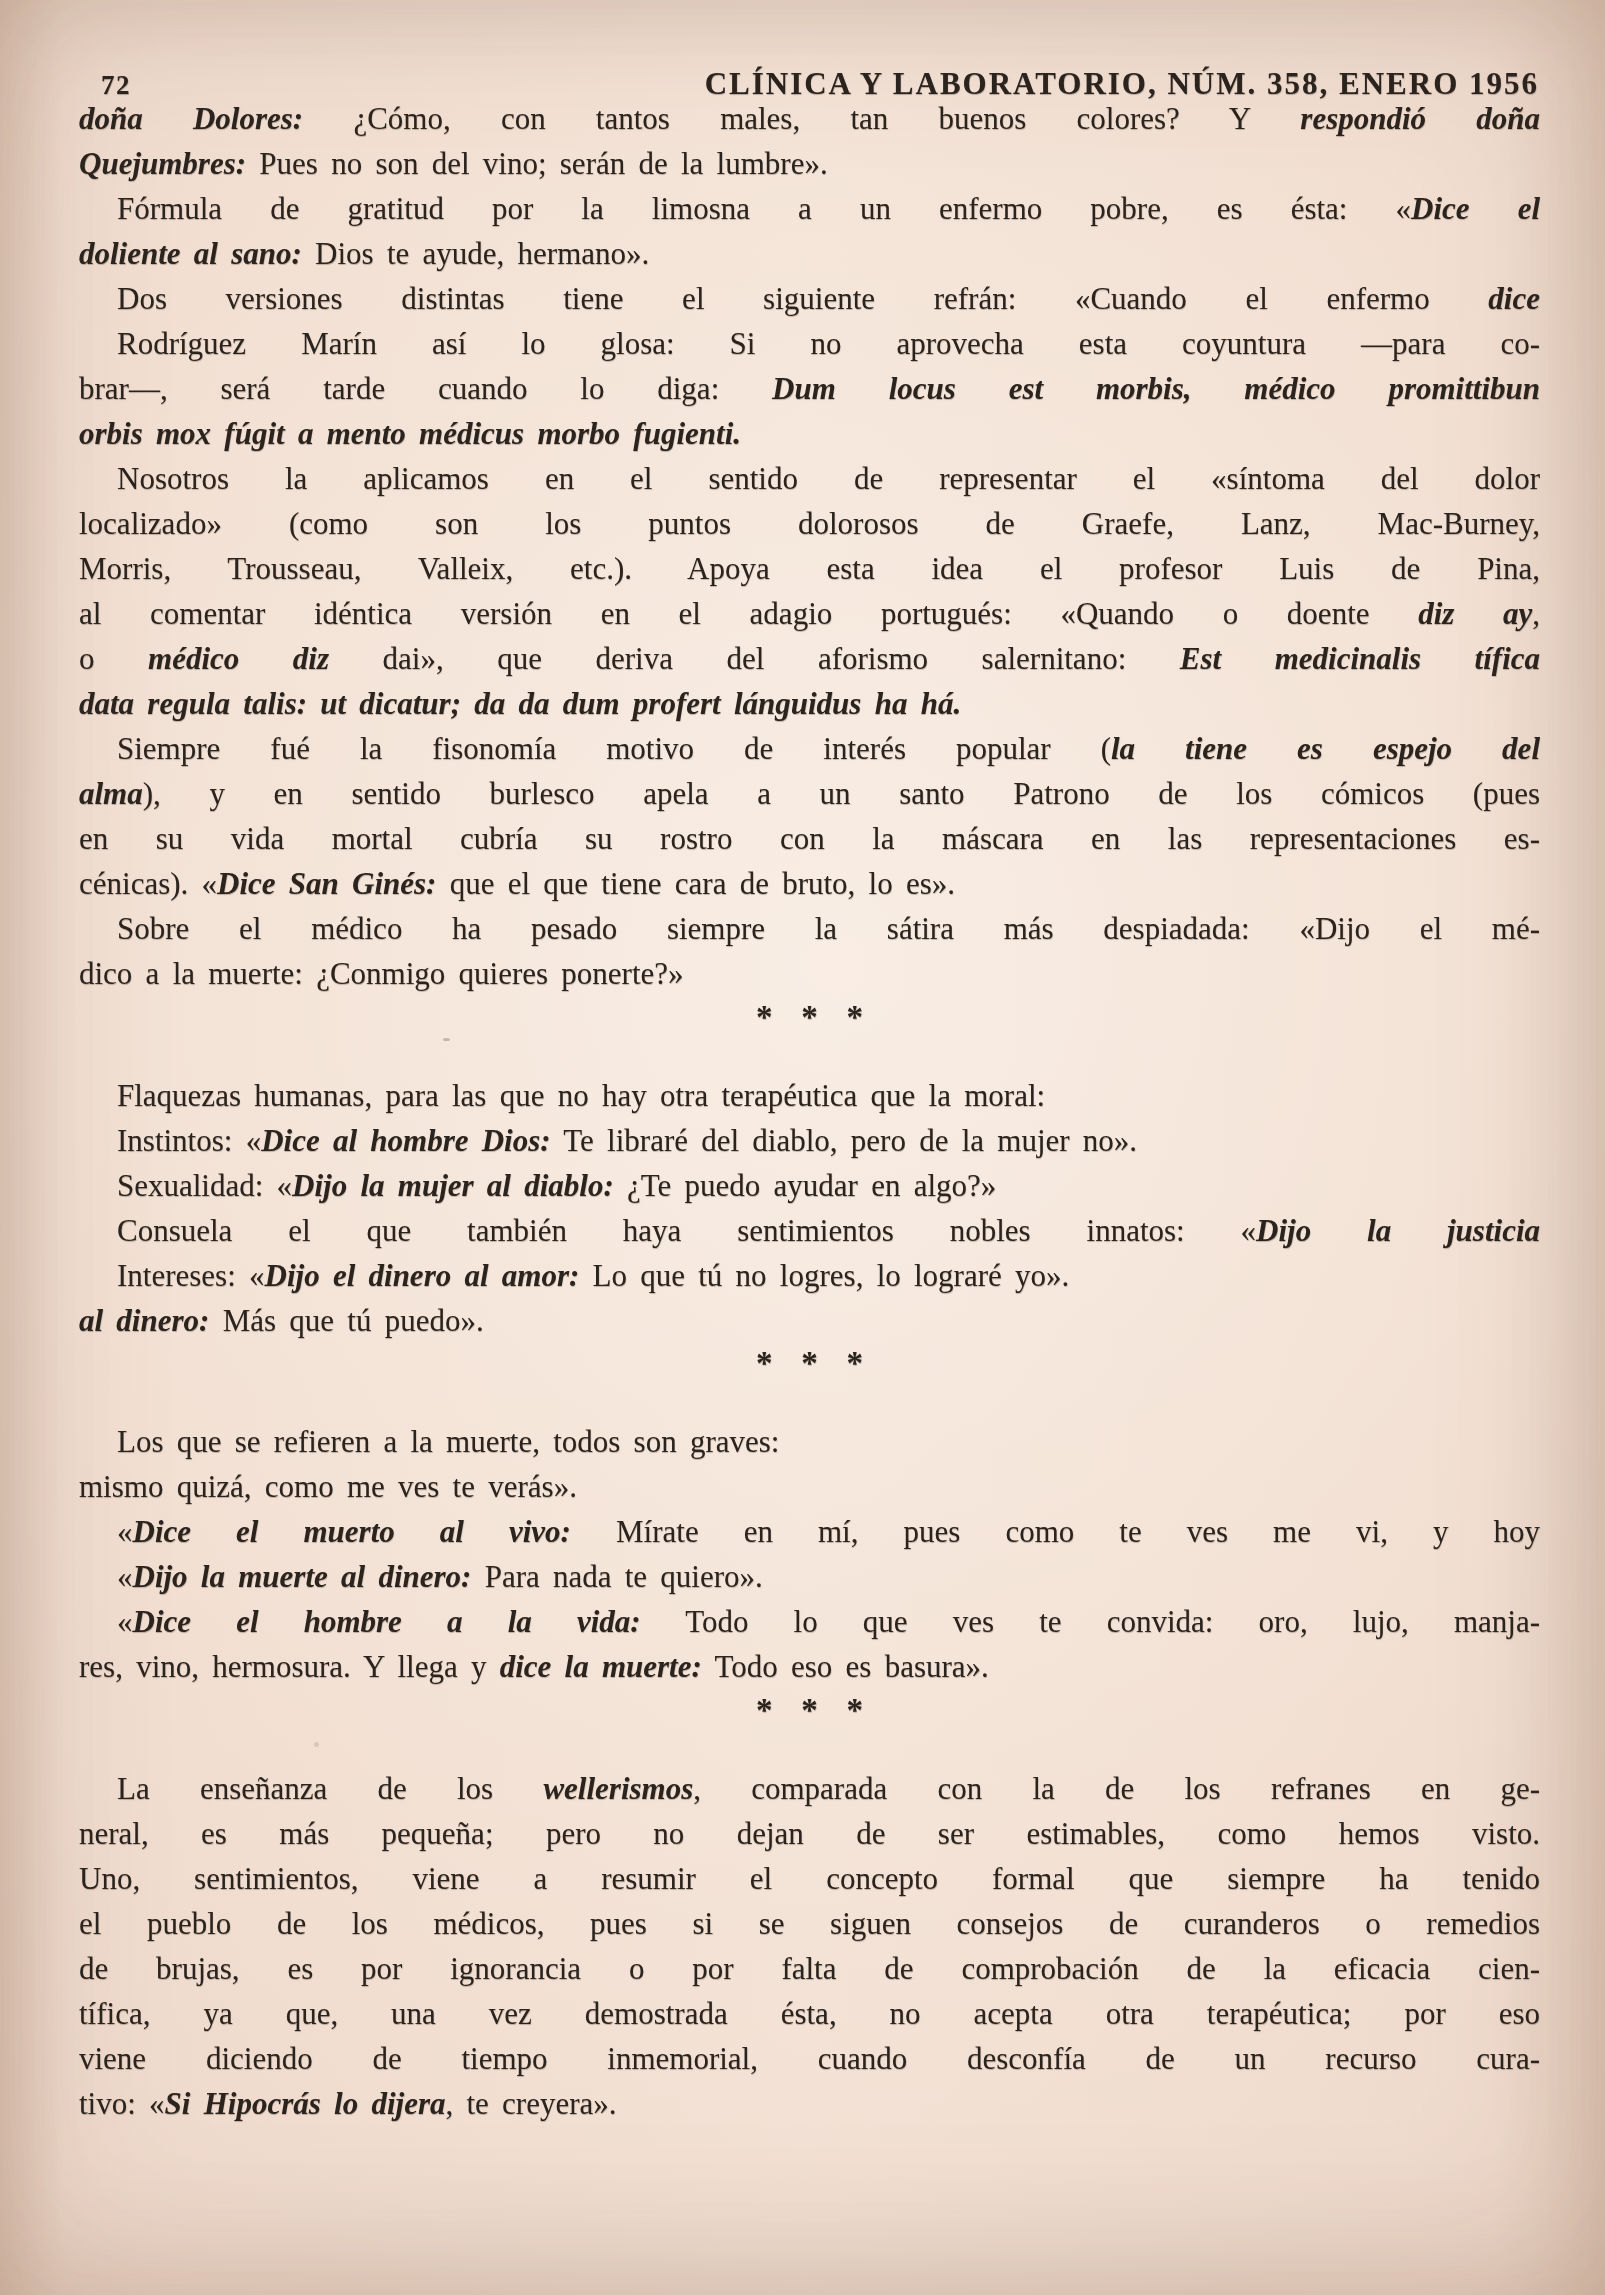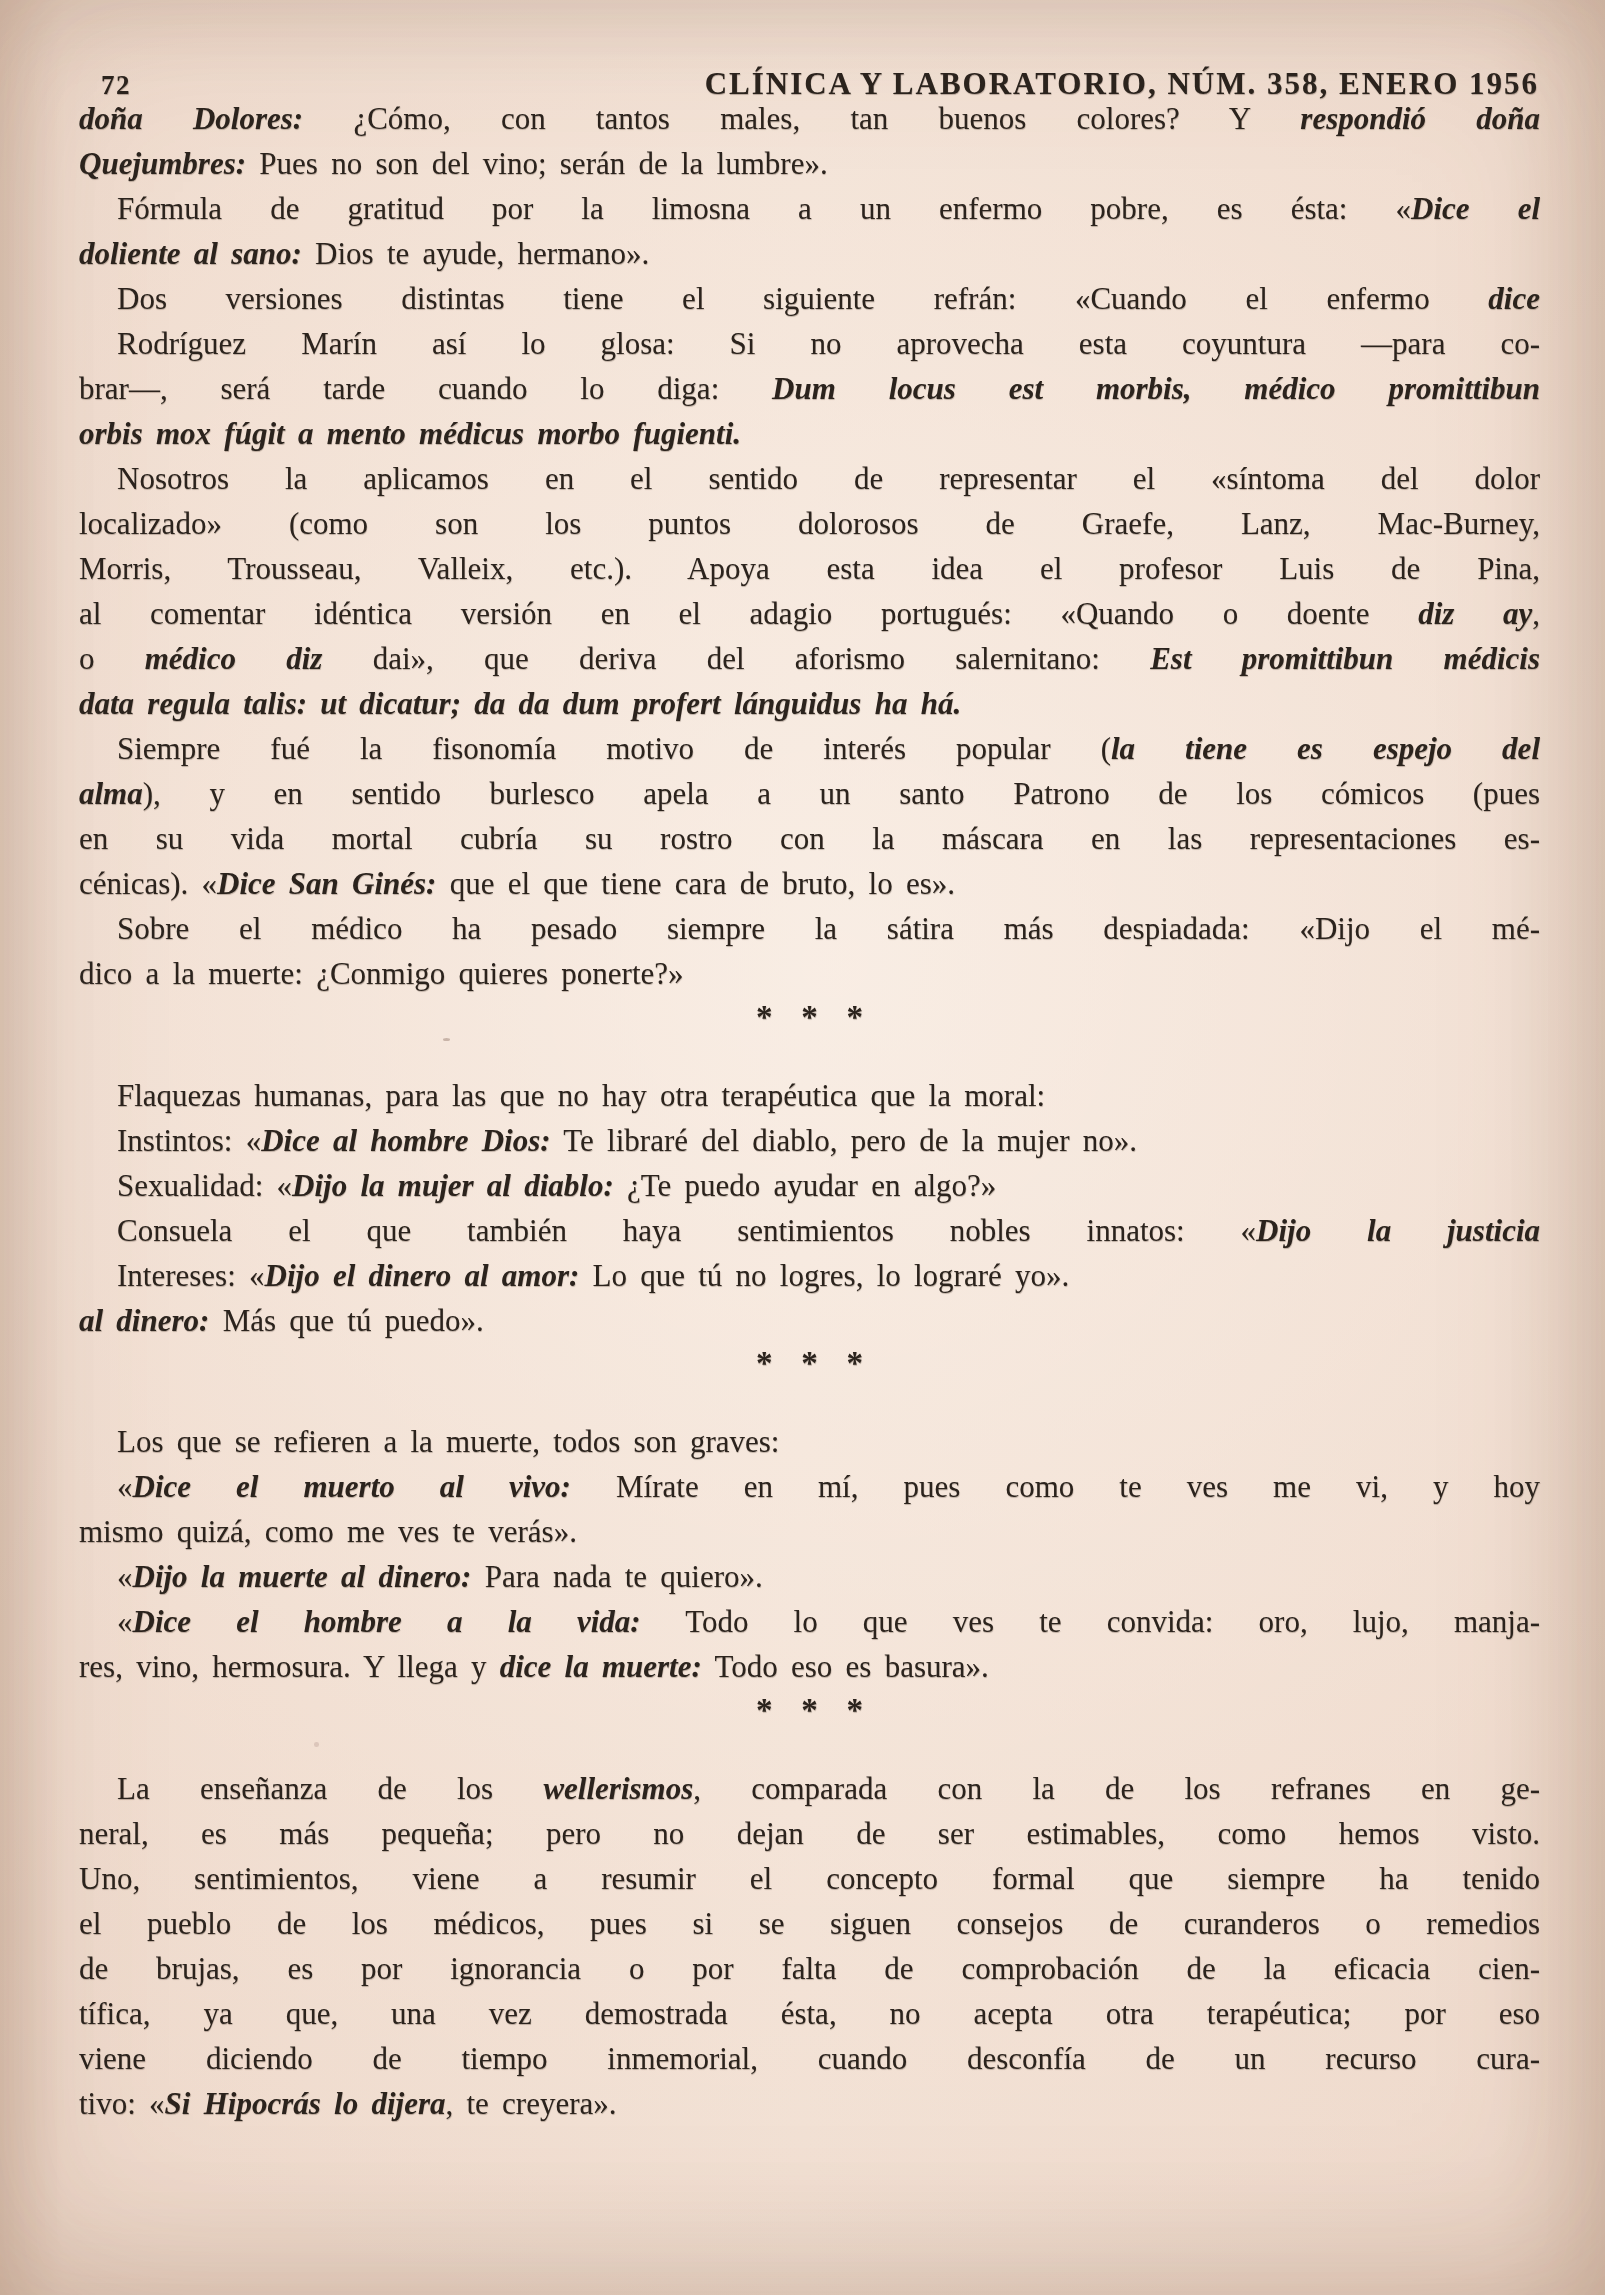--- a/index.html
+++ b/index.html
@@ -100,39 +100,39 @@
       <div class="line indent"><span>Fórmula de gratitud por la limosna a un enfermo pobre, es ésta: «</span><span class="it">Dice el</span></div>
       <div class="line last"><span class="it">doliente al sano:</span><span> Dios te ayude, hermano».</span></div>
       <div class="line indent"><span>Dos versiones distintas tiene el siguiente refrán: «Cuando el enfermo </span><span class="it">dice</span></div>
       <div class="line indent"><span>Rodríguez Marín así lo glosa: Si no aprovecha esta coyuntura —para co-</span></div>
       <div class="line"><span>brar—, será tarde cuando lo diga: </span><span class="it">Dum locus est morbis, médico promittibun</span></div>
       <div class="line last"><span class="it">orbis mox fúgit a mento médicus morbo fugienti.</span></div>
       <div class="line indent"><span>Nosotros la aplicamos en el sentido de representar el «síntoma del dolor</span></div>
       <div class="line"><span>localizado» (como son los puntos dolorosos de Graefe, Lanz, Mac-Burney,</span></div>
       <div class="line"><span>Morris, Trousseau, Valleix, etc.). Apoya esta idea el profesor Luis de Pina,</span></div>
       <div class="line"><span>al comentar idéntica versión en el adagio portugués: «Quando o doente </span><span class="it">diz ay</span><span>,</span></div>
-      <div class="line"><span>o </span><span class="it">médico diz</span><span> dai», que deriva del aforismo salernitano: </span><span class="it">Est promittibun médicis</span></div>
+      <div class="line"><span>o </span><span class="it">médico diz</span><span> dai», que deriva del aforismo salernitano: </span><span class="it">Est medicinalis tífica</span></div>
       <div class="line last"><span class="it">data regula talis: ut dicatur; da da dum profert lánguidus ha há.</span></div>
       <div class="line indent"><span>Siempre fué la fisonomía motivo de interés popular (</span><span class="it">la tiene es espejo del</span></div>
       <div class="line"><span class="it">alma</span><span>), y en sentido burlesco apela a un santo Patrono de los cómicos (pues</span></div>
       <div class="line"><span>en su vida mortal cubría su rostro con la máscara en las representaciones es-</span></div>
       <div class="line last"><span>cénicas). «</span><span class="it">Dice San Ginés:</span><span> que el que tiene cara de bruto, lo es».</span></div>
       <div class="line indent"><span>Sobre el médico ha pesado siempre la sátira más despiadada: «Dijo el mé-</span></div>
       <div class="line last"><span>dico a la muerte: ¿Conmigo quieres ponerte?»</span></div>
       <div class="separator">* * *</div>
       <div class="line indent last"><span>Flaquezas humanas, para las que no hay otra terapéutica que la moral:</span></div>
       <div class="line indent last"><span>Instintos: «</span><span class="it">Dice al hombre Dios:</span><span> Te libraré del diablo, pero de la mujer no».</span></div>
       <div class="line indent last"><span>Sexualidad: «</span><span class="it">Dijo la mujer al diablo:</span><span> ¿Te puedo ayudar en algo?»</span></div>
       <div class="line indent"><span>Consuela el que también haya sentimientos nobles innatos: «</span><span class="it">Dijo la justicia</span></div>
       <div class="line indent last"><span>Intereses: «</span><span class="it">Dijo el dinero al amor:</span><span> Lo que tú no logres, lo lograré yo».</span></div>
       <div class="line last"><span class="it">al dinero:</span><span> Más que tú puedo».</span></div>
       <div class="separator">* * *</div>
       <div class="line indent last"><span>Los que se refieren a la muerte, todos son graves:</span></div>
+      <div class="line last"><span>mismo quizá, como me ves te verás».</span></div>
       <div class="line indent"><span>«</span><span class="it">Dice el muerto al vivo:</span><span> Mírate en mí, pues como te ves me vi, y hoy</span></div>
-      <div class="line last"><span>mismo quizá, como me ves te verás».</span></div>
       <div class="line indent last"><span>«</span><span class="it">Dijo la muerte al dinero:</span><span> Para nada te quiero».</span></div>
       <div class="line indent"><span>«</span><span class="it">Dice el hombre a la vida:</span><span> Todo lo que ves te convida: oro, lujo, manja-</span></div>
       <div class="line last"><span>res, vino, hermosura. Y llega y </span><span class="it">dice la muerte:</span><span> Todo eso es basura».</span></div>
       <div class="separator">* * *</div>
       <div class="line indent"><span>La enseñanza de los </span><span class="it">wellerismos</span><span>, comparada con la de los refranes en ge-</span></div>
       <div class="line"><span>neral, es más pequeña; pero no dejan de ser estimables, como hemos visto.</span></div>
       <div class="line"><span>Uno, sentimientos, viene a resumir el concepto formal que siempre ha tenido</span></div>
       <div class="line"><span>el pueblo de los médicos, pues si se siguen consejos de curanderos o remedios</span></div>
       <div class="line"><span>de brujas, es por ignorancia o por falta de comprobación de la eficacia cien-</span></div>
       <div class="line"><span>tífica, ya que, una vez demostrada ésta, no acepta otra terapéutica; por eso</span></div>

